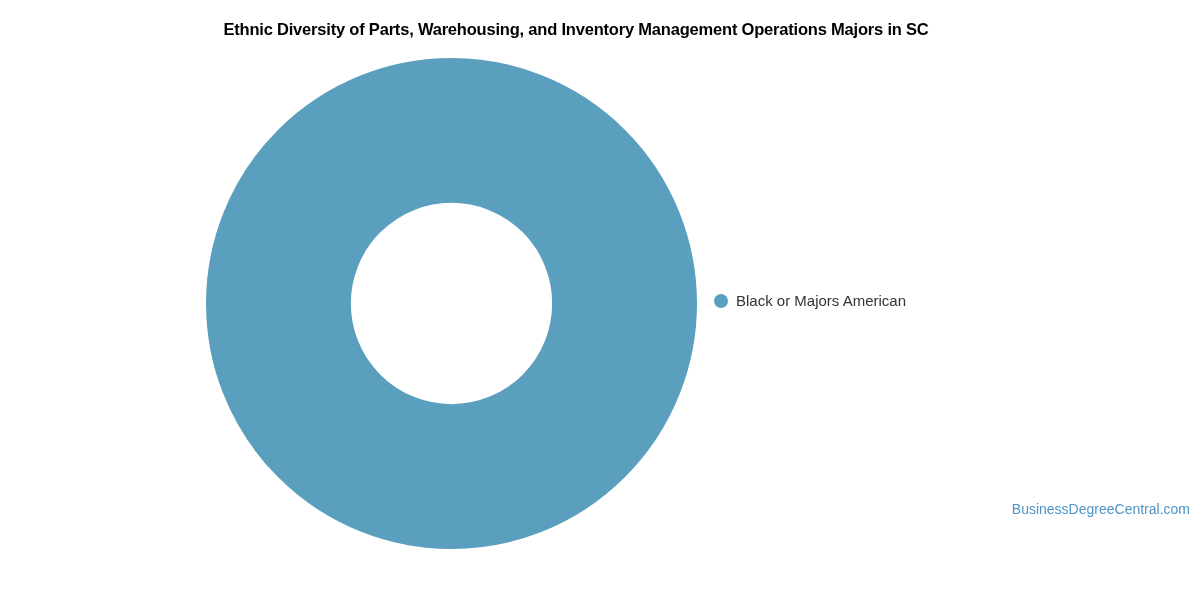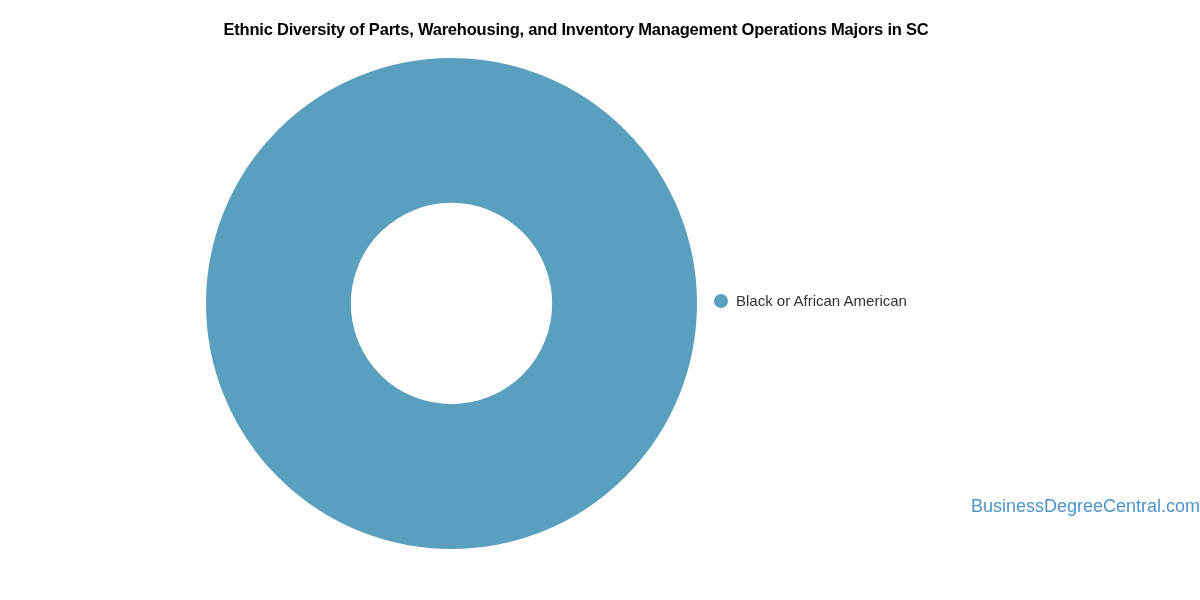--- a/index.html
+++ b/index.html
@@ -56,23 +56,23 @@
     border-radius: 50%;
     flex: 0 0 auto;
   }
   .legend-label {
     font-size: 15px;
     color: #333333;
     white-space: nowrap;
   }
   .watermark {
     position: absolute;
-    right: 0;
+    right: 10px;
     bottom: 7px;
-    font-size: 18px;
+    font-size: 14px;
     text-decoration: none;
     margin-left: 8px;
   }
 </style>
 </head>
 <body>
 
 <div class="stage">
 
   <div class="chart-title" style="color: rgb(0, 0, 0);">Ethnic Diversity of Parts, Warehousing, and Inventory Management Operations Majors in SC</div>
@@ -81,19 +81,19 @@
     <svg width="491" height="491" viewBox="0 0 491 491">
       <g>
           <circle cx="245.5" cy="245.5" r="173.0775" fill="none" stroke="#5B9FBE" stroke-width="144.84500000000003" stroke-dasharray="1087.4780050033748 1087.4780050033748" transform="rotate(-90 245.5 245.5)"></circle>
         </g>
     </svg>
   </div>
 
   <div class="legend">
       <div class="legend-item">
         <span class="legend-dot" style="background: rgb(91, 159, 190);"></span>
-        <span class="legend-label" style="color: rgb(51, 51, 51);">Black or African American</span>
+        <span class="legend-label" style="color: rgb(51, 51, 51);">Black or Majors American</span>
       </div>
     </div>
 
   <a class="watermark" href="#" style="color: rgb(78, 148, 198);">BusinessDegreeCentral.com</a>
 
 </div>
 
 </body></html>

